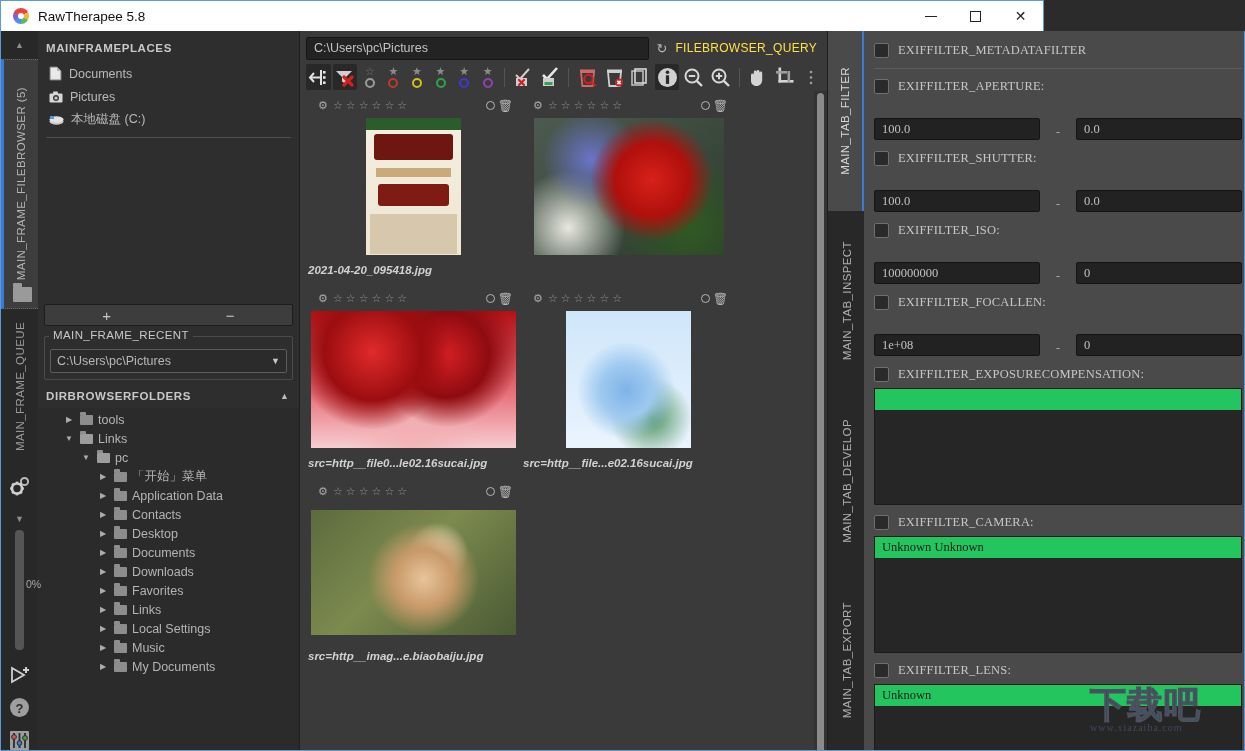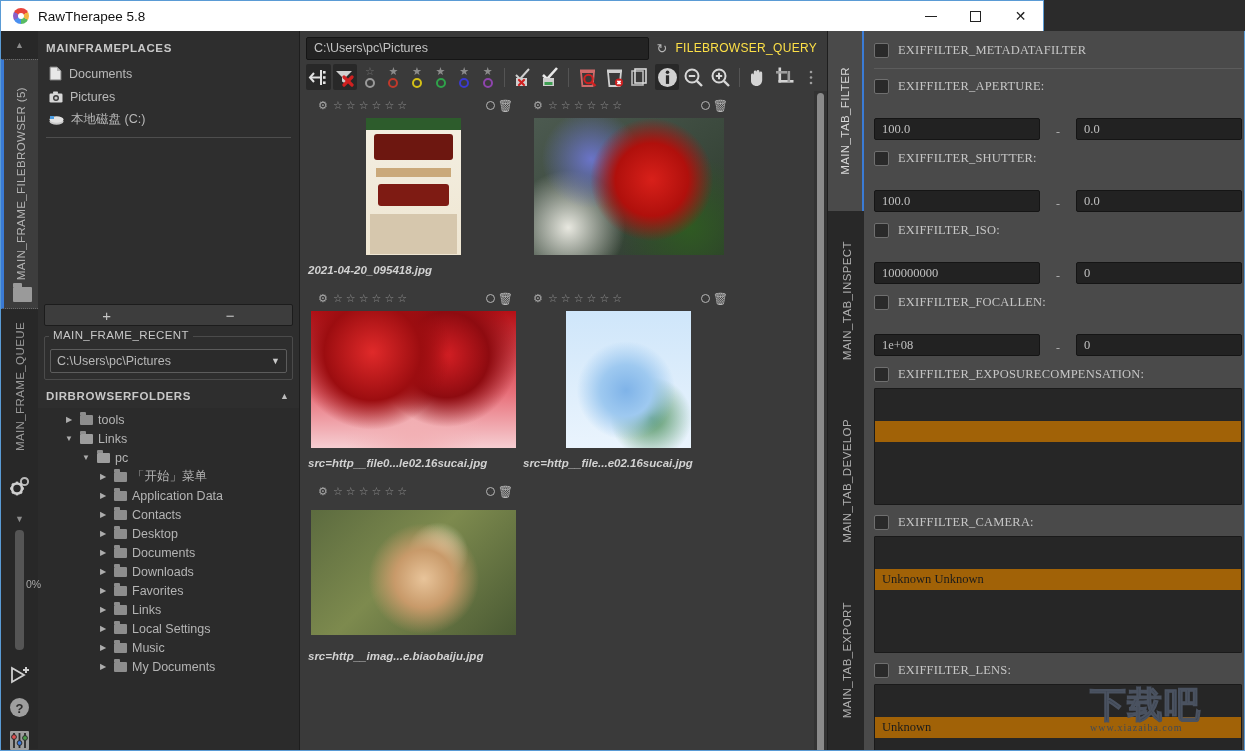--- a/index.html
+++ b/index.html
@@ -136,21 +136,21 @@
   .chkrow{display:flex;align-items:center;gap:9px;height:22px;}
   .chk{width:15px;height:15px;background:#2a2a2a;border:1px solid #6f6f6f;border-radius:2px;flex:0 0 15px;}
   .chklbl{color:#c6c6c6;font-size:12.5px;letter-spacing:.2px;}
   .hsep{height:1px;background:#5c5c5c;margin:7px 0 6px 0;}
   .rangerow{display:flex;align-items:flex-end;gap:16px;margin:21px 0 7px 0;}
   .rfield{flex:1;height:22px;background:#222;border:1px solid #151515;border-radius:2px;
     display:flex;align-items:center;padding:0 7px;color:#c0c0c0;font-size:12.5px;}
   .rdash{color:#b0b0b0;font-size:12px;}
   .listbox{background:#262626;border:1px solid #1a1a1a;border-radius:1px;margin-top:3px;}
   .lbitem{height:21px;display:flex;align-items:center;padding:0 7px;font-size:12.5px;}
-  .lbitem.selected{background:#a16207;color:#1c1c1c;margin-top:32px;}
+  .lbitem.selected{background:#22c55e;color:#1c1c1c;}
 
   
   #wm{position:absolute;right:14px;bottom:8px;width:140px;height:56px;pointer-events:none;}
   #wm-cn{font-size:36px;font-weight:bold;color:#3b4350;letter-spacing:1px;line-height:38px;
     -webkit-text-stroke:1px #4a5260;}
   #wm-url{font-size:10px;color:#414a58;letter-spacing:1px;margin-top:-2px;}
 </style>
 </head>
 <body>
 

